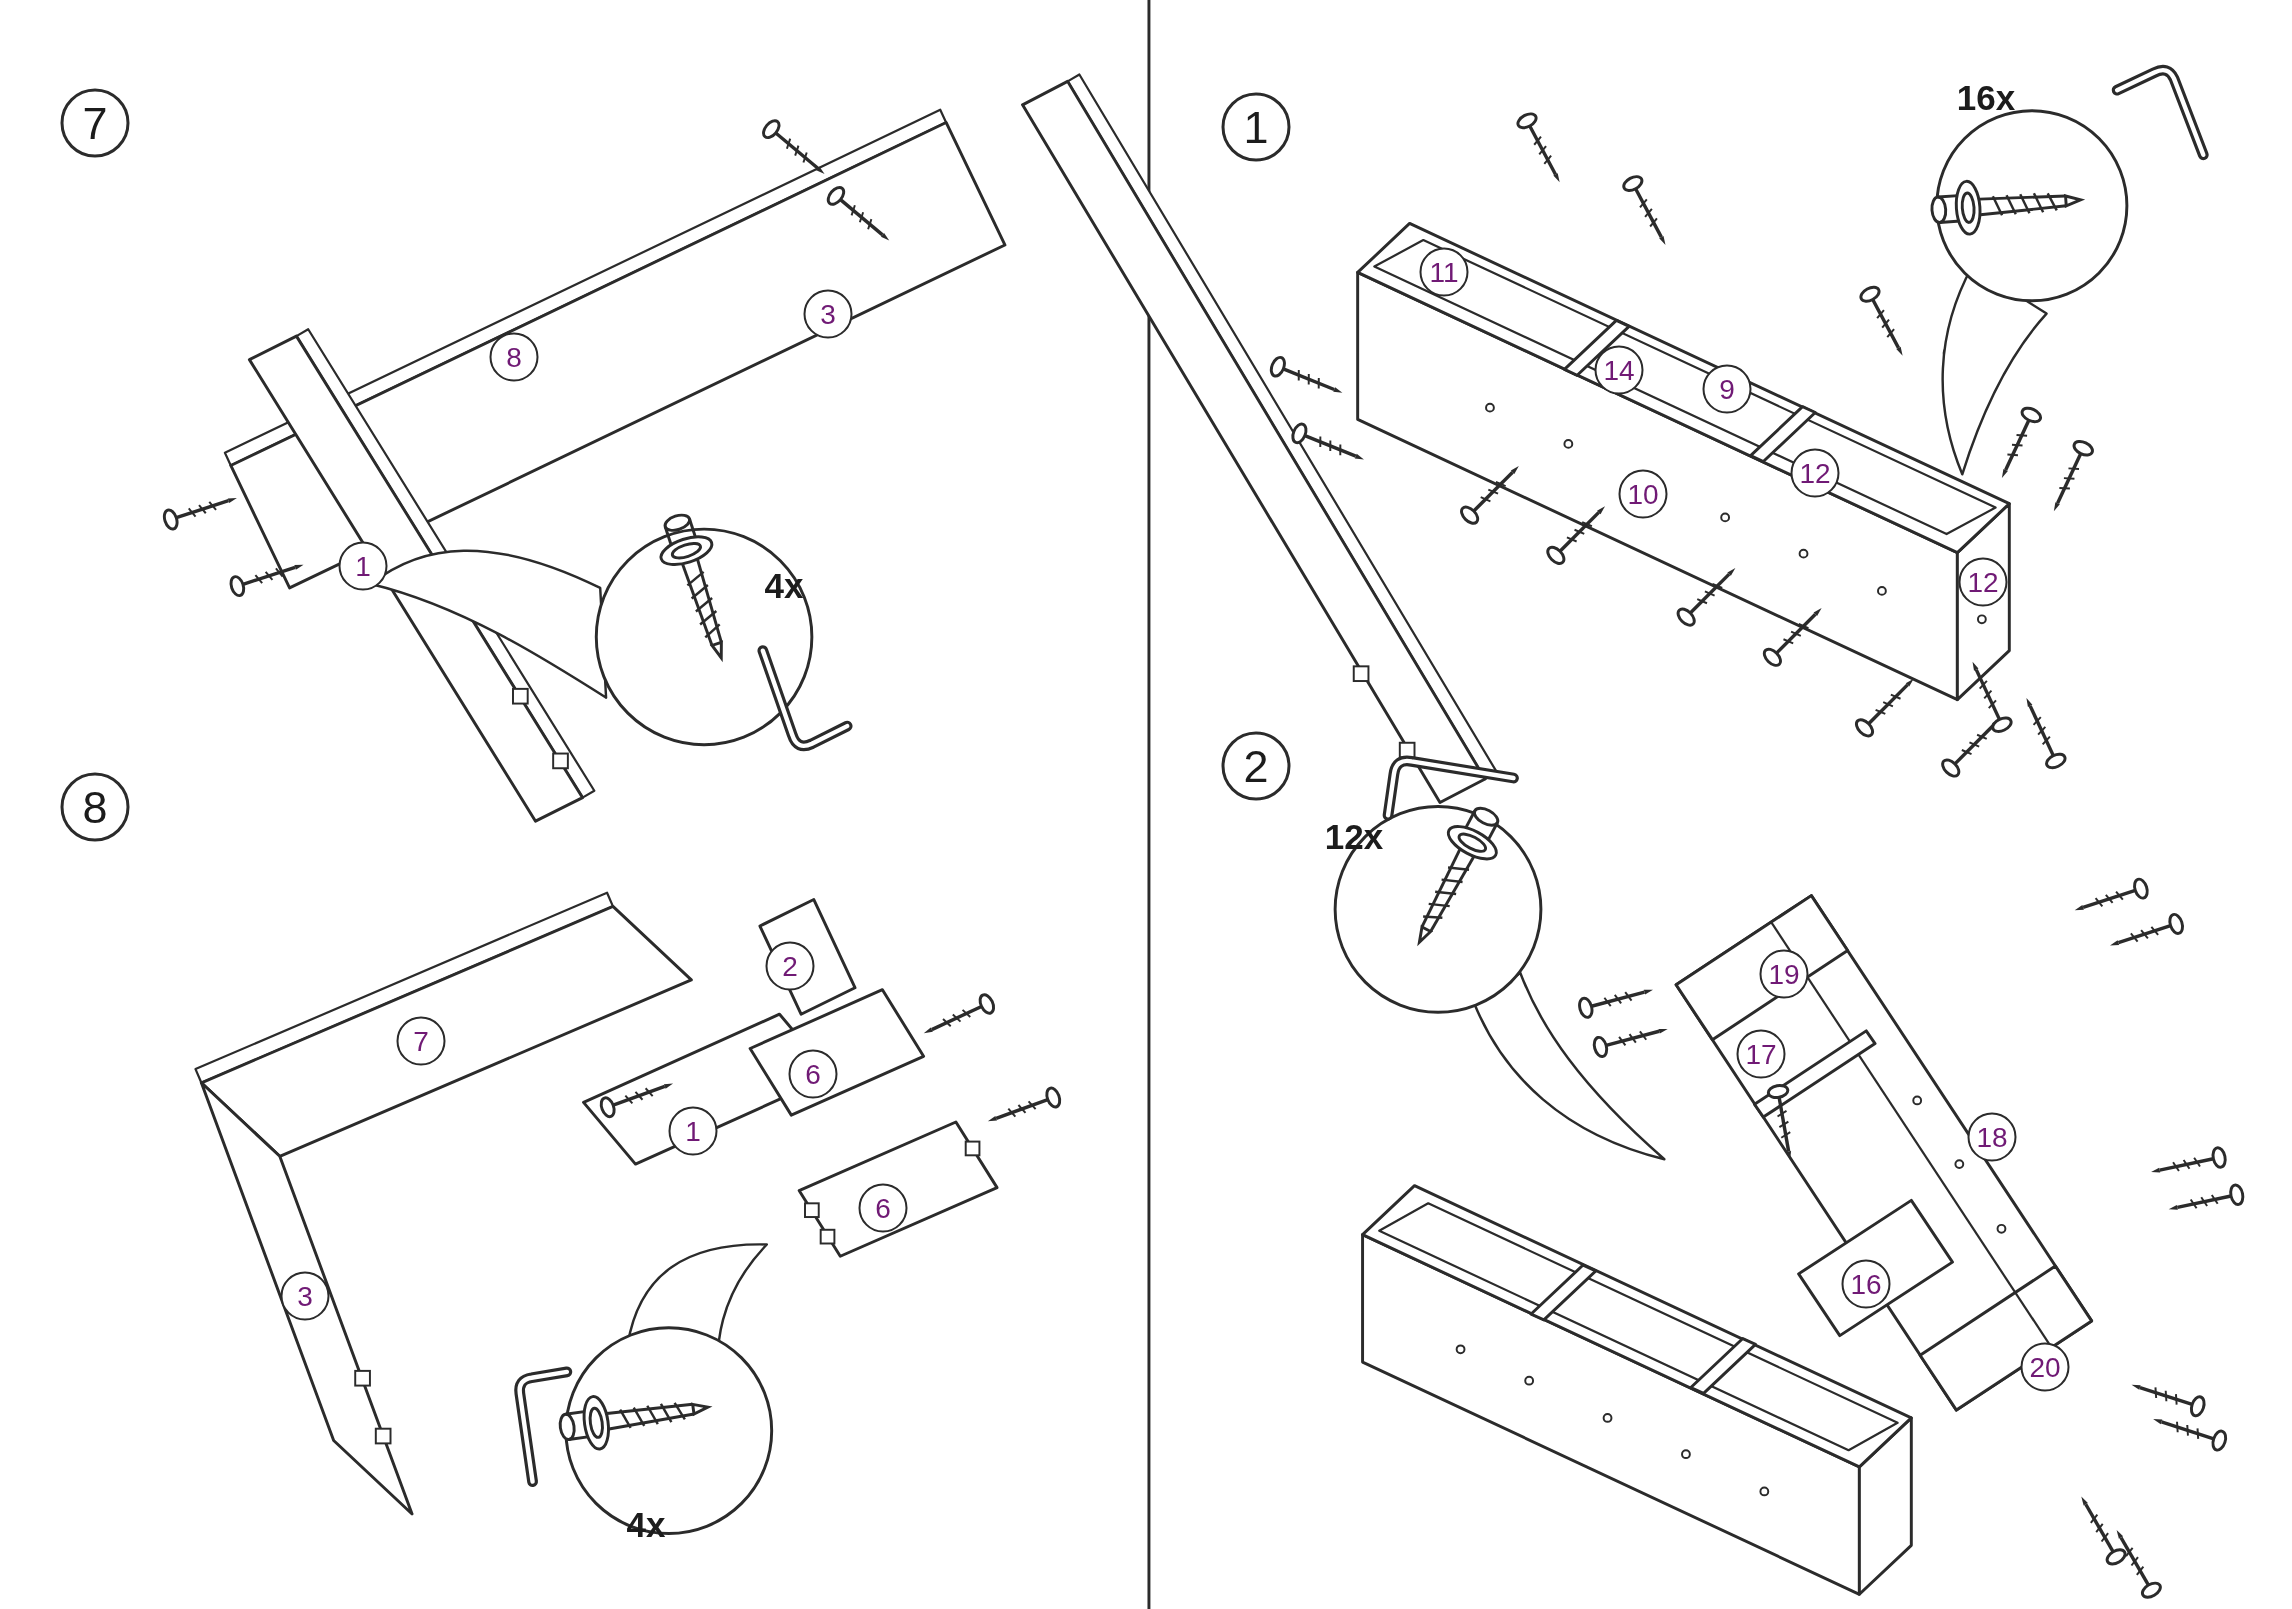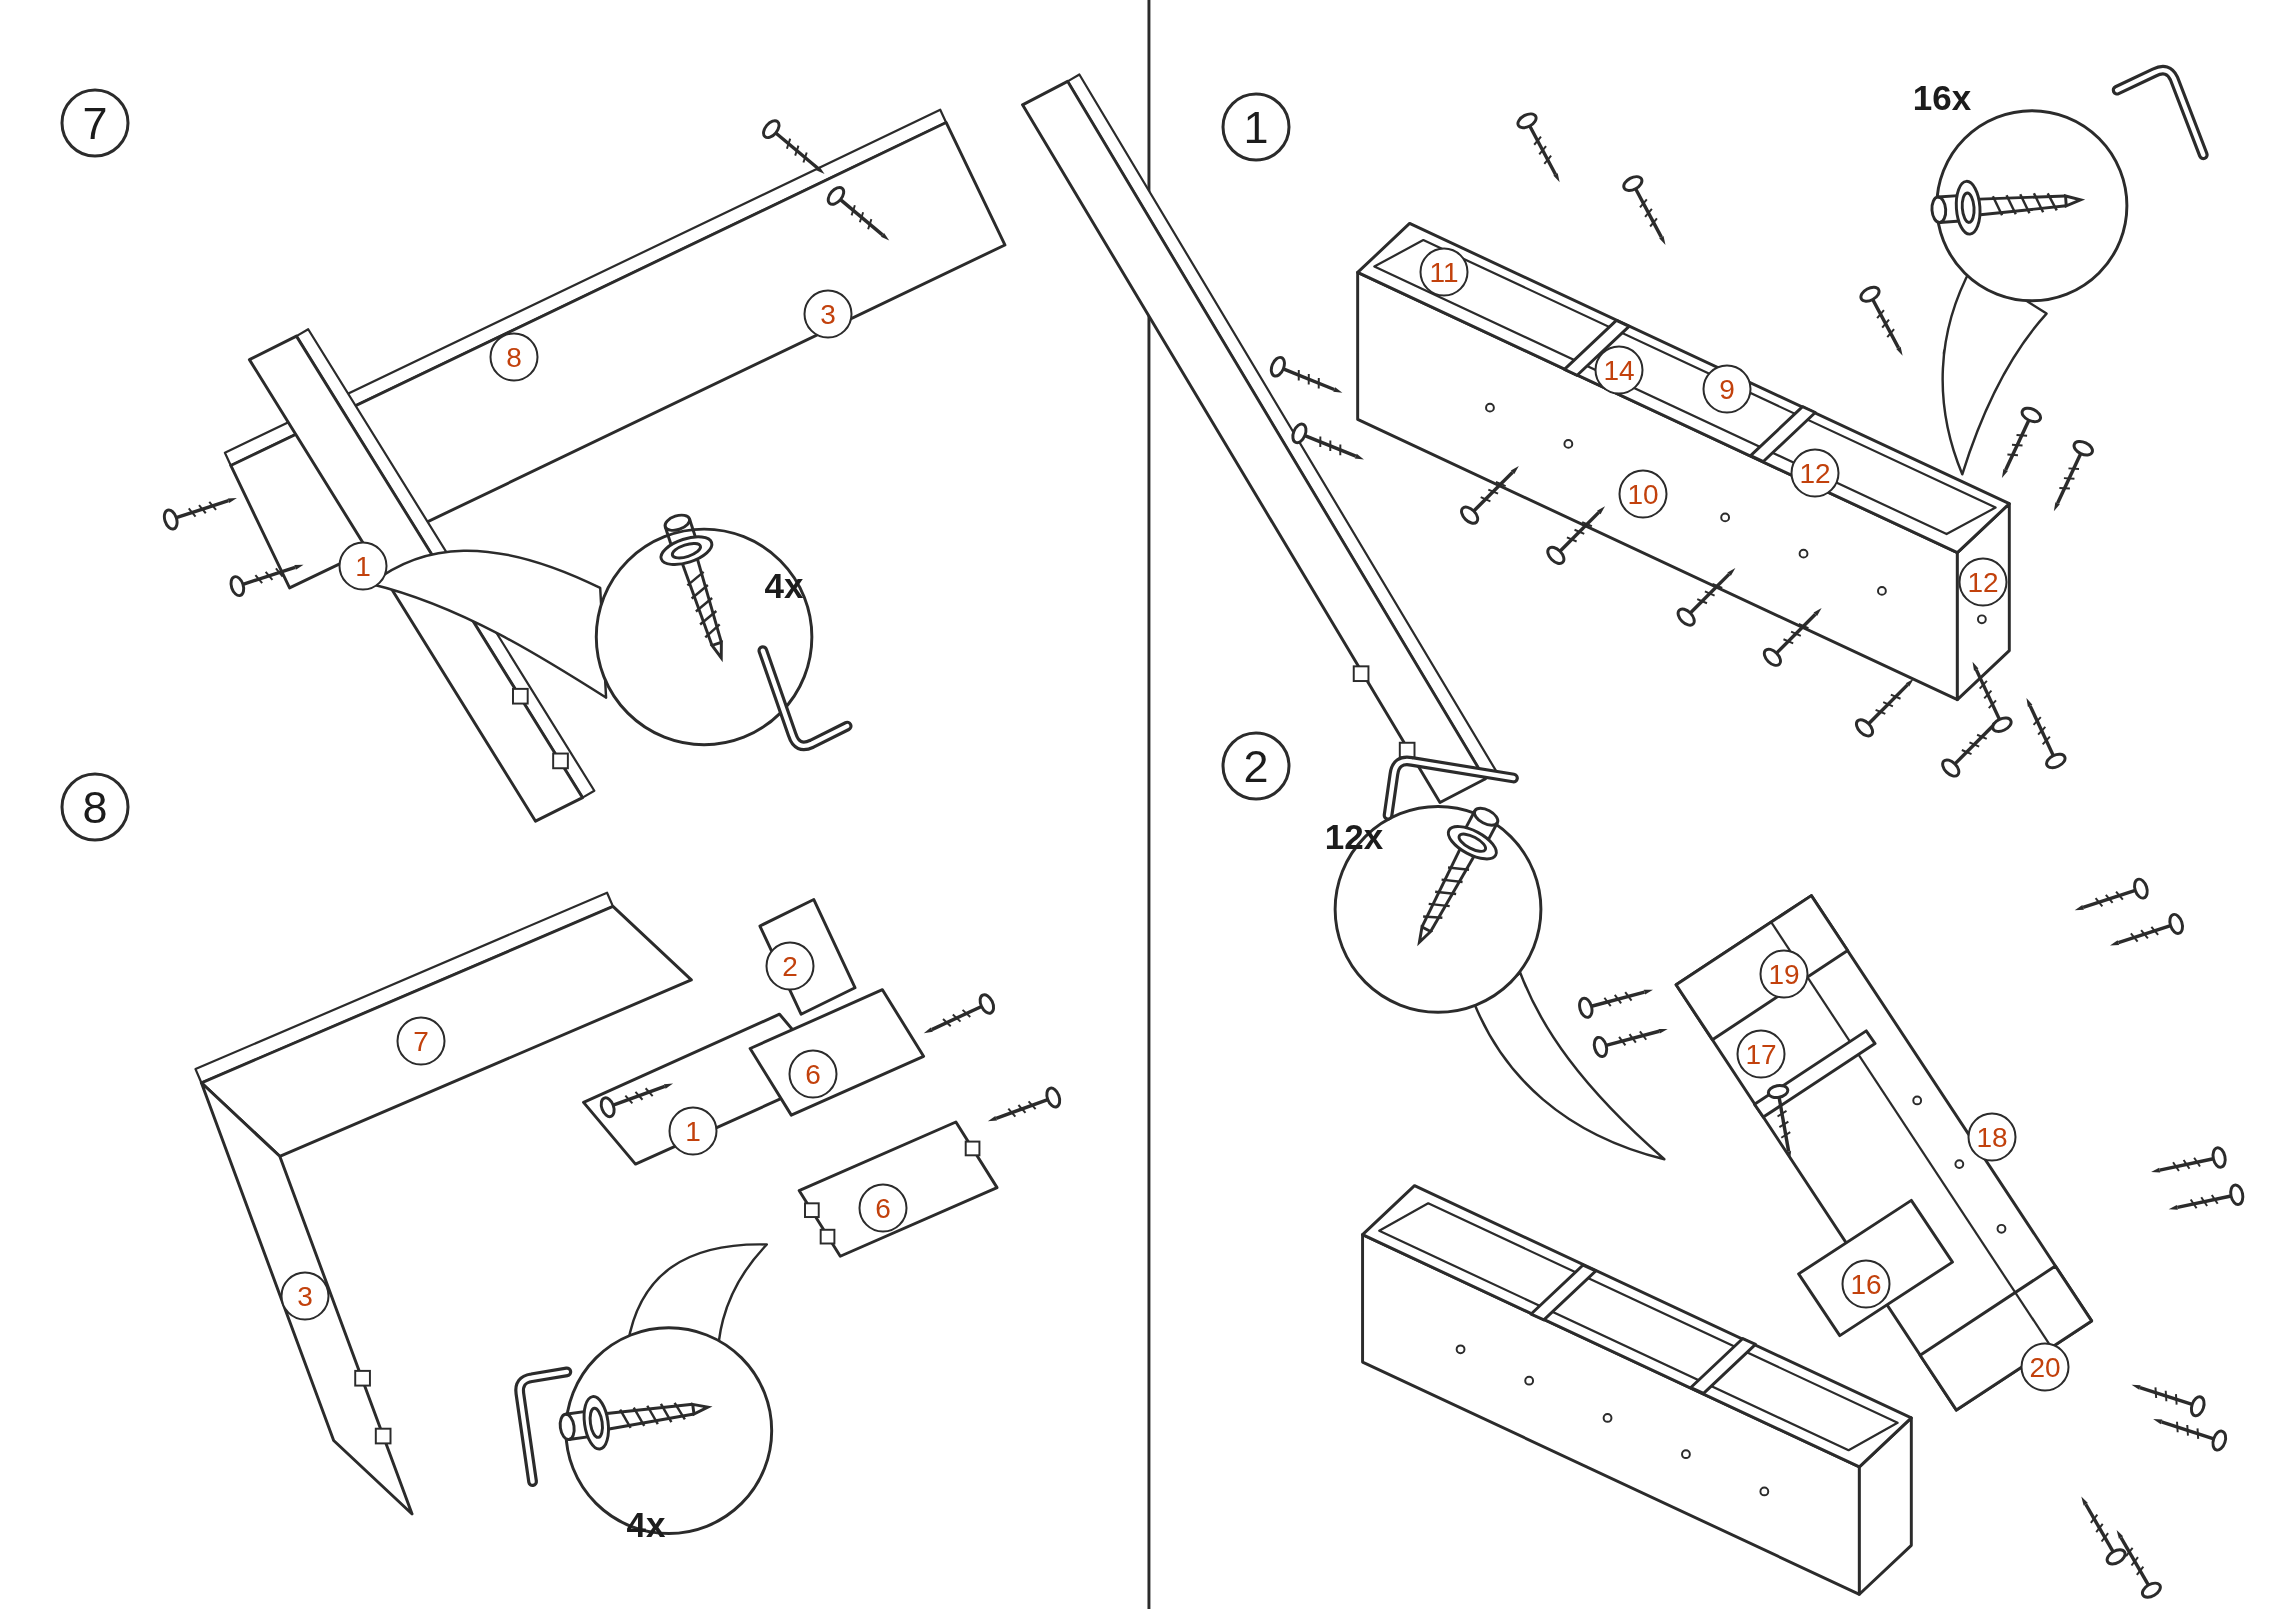--- a/index.html
+++ b/index.html
@@ -22,21 +22,21 @@
   .step-badge{
     position:absolute;transform:translate(-50%,-50%);
     width:63px;height:63px;border:3.4px solid #2b2b2b;border-radius:50%;
     background:#fff;display:flex;align-items:center;justify-content:center;
     font-size:45px;color:#1c1c1c;line-height:1;
   }
   .part-label{
     position:absolute;transform:translate(-50%,-50%);
     width:45px;height:45px;border:2.9px solid #2b2b2b;border-radius:50%;
     background:#fff;display:flex;align-items:center;justify-content:center;
-    font-size:28px;color:#c2410c;line-height:1;
+    font-size:28px;color:#701a75;line-height:1;
   }
   .qty-label{
     position:absolute;transform:translate(-50%,-50%);
     font-size:35px;font-weight:700;color:#1c1c1c;white-space:nowrap;
   }
 </style>
 </head>
 <body>
 
 <div class="page">
@@ -257,17 +257,17 @@
   <div class="part-label" style="left:1983px;top:582px">12</div>
 
   <div class="part-label" style="left:1784px;top:974px">19</div>
   <div class="part-label" style="left:1761px;top:1054px">17</div>
   <div class="part-label" style="left:1992px;top:1137px">18</div>
   <div class="part-label" style="left:1866px;top:1284px">16</div>
   <div class="part-label" style="left:2045px;top:1367px">20</div>
 
   <div class="qty-label" style="left:784px;top:586px">4x</div>
   <div class="qty-label" style="left:646px;top:1525px">4x</div>
-  <div class="qty-label" style="left:1942px;top:98px">16x</div>
+  <div class="qty-label" style="left:1986px;top:98px">16x</div>
   <div class="qty-label" style="left:1354px;top:837px">12x</div>
 
 </div>
 
 
 </body></html>

